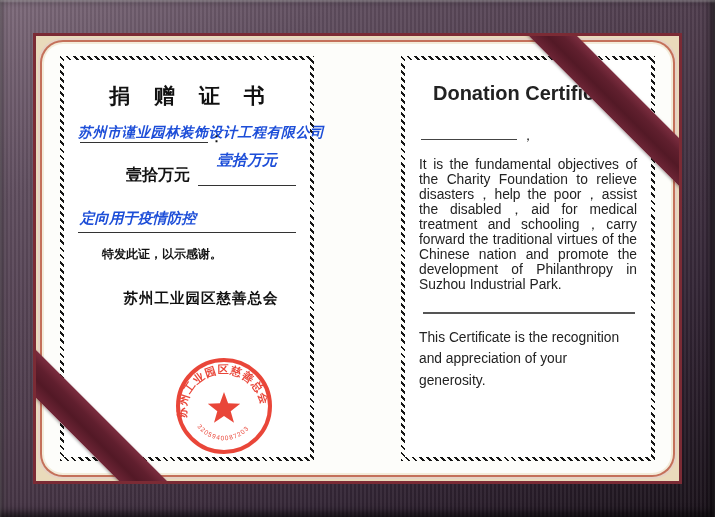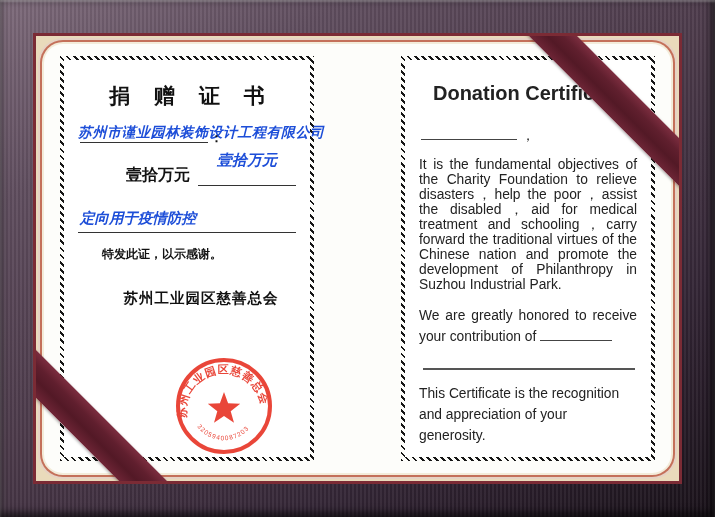--- a/index.html
+++ b/index.html
@@ -116,24 +116,20 @@
         <div class="page-inner en">
           <div class="title-en">Donation Certificate</div>
 
           <div class="blank-line">
             <span class="inline-blank"></span>
             <span>，</span>
           </div>
 
           <div class="body-en">It is the fundamental objectives of the Charity Foundation to relieve disasters，help the poor，assist the disabled，aid for medical treatment and schooling，carry forward the traditional virtues of the Chinese nation and promote the development of Philanthropy in Suzhou Industrial Park.</div>
 
-          <div class="honored">
-            <span>We are greatly honored to receive your contribution of</span>
-            <span class="inline-blank short"></span>
-          </div>
 
           <div class="full-underline"></div>
 
           <div class="recognition">This Certificate is the recognition and appreciation of your generosity.</div>
 
         </div>
       </div>
 
     </div>
 

